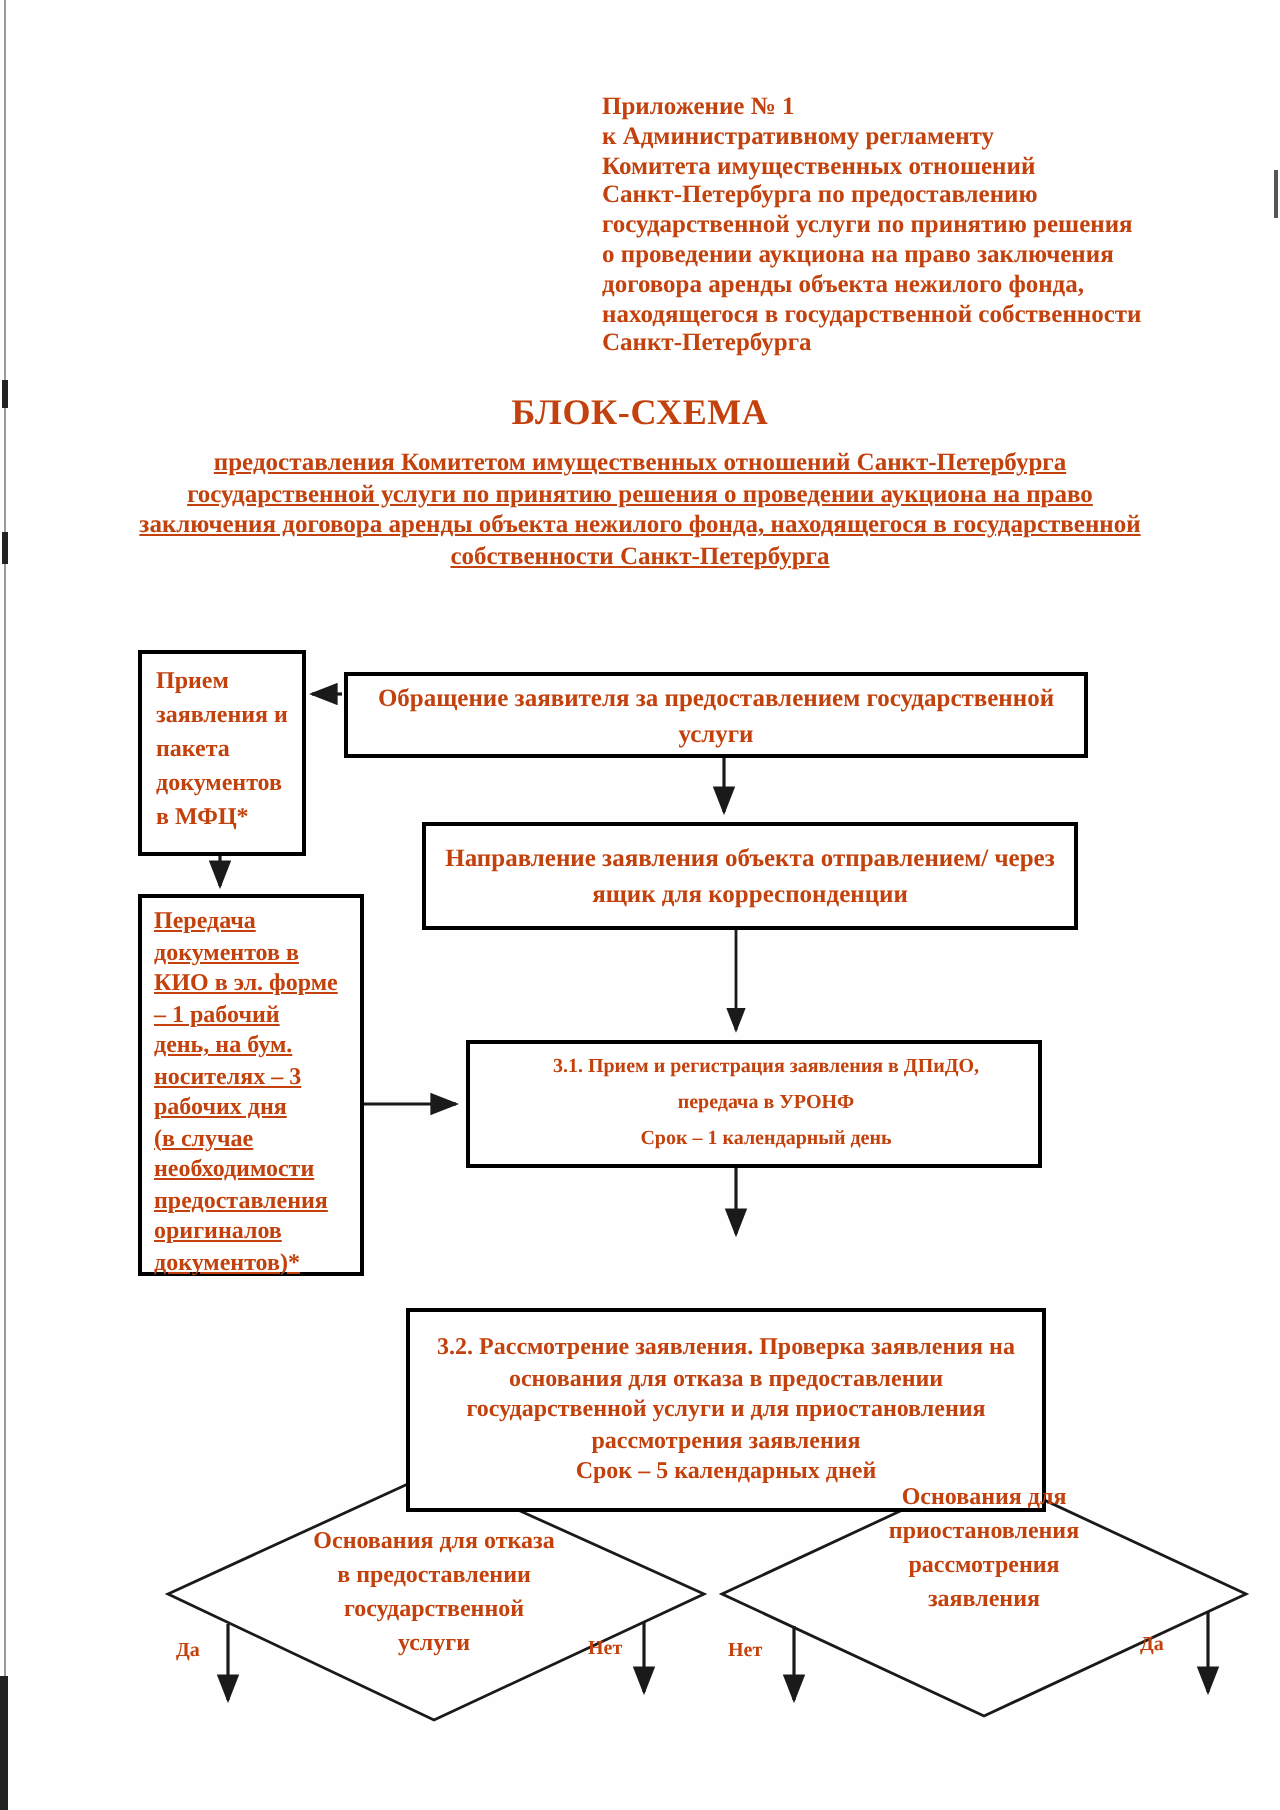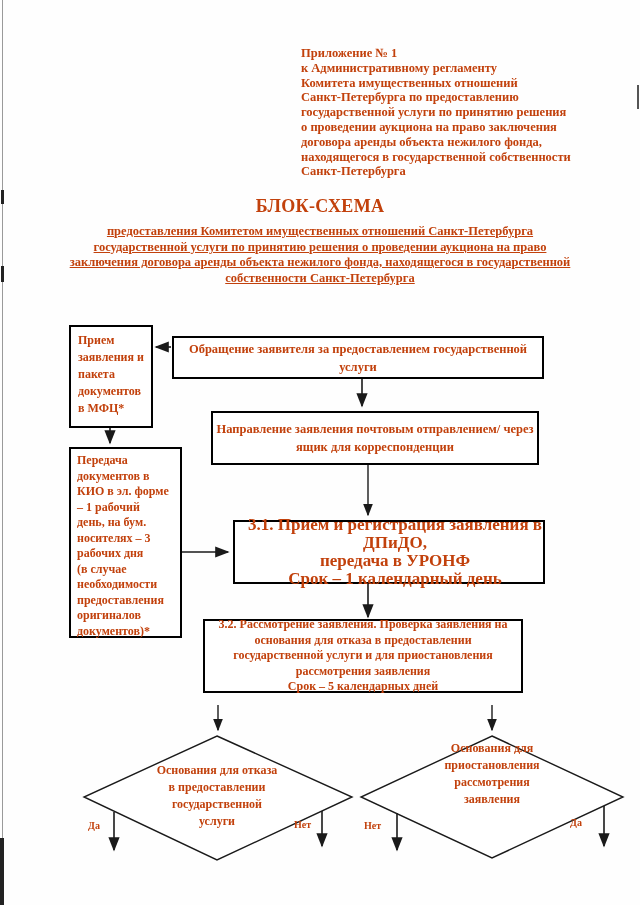--- a/index.html
+++ b/index.html
@@ -34,23 +34,23 @@
     display:flex;align-items:center;justify-content:center;
     text-align:center;white-space:pre-line;
   }
   .box.side{
     align-items:flex-start;justify-content:flex-start;
     text-align:left;font-size:12px;
   }
   .b-mfc{left:69px;top:325px;width:84px;height:103px;padding:5px 2px 0 7px;line-height:17px;}
   .b-main{left:172px;top:336px;width:372px;height:43px;}
   .b-mail{left:211px;top:411px;width:328px;height:54px;}
-  .b-kio{left:69px;top:447px;width:113px;height:191px;padding:4px 2px 0 6px;font-size:12px;line-height:15.5px;}
-  .b-31{left:233px;top:520px;width:312px;height:64px;line-height:18px;font-size:17px;padding-left:12px;}
-  .b-32{left:203px;top:619px;width:320px;height:74px;line-height:15.5px;font-size:12px;}
+  .b-kio{left:69px;top:447px;width:113px;height:191px;padding:4px 2px 0 6px;font-size:12px;line-height:15.5px;text-decoration:underline;}
+  .b-31{left:233px;top:520px;width:288px;height:64px;line-height:18px;font-size:10px;padding-left:12px;}
+  .b-32{left:203px;top:654px;width:320px;height:102px;line-height:15.5px;font-size:12px;}
   .dtext{
     position:absolute;width:200px;text-align:center;
     font-size:12px;line-height:17px;white-space:pre-line;
   }
   .d-left{left:117px;top:762px;}
   .d-right{left:392px;top:740px;}
   .branch{
     position:absolute;font-size:10px;
   }
   .lbl-yes-left{left:88px;top:820px;}
@@ -115,21 +115,21 @@
     <line x1="604" y1="806" x2="604" y2="846" stroke="#1a1a1a" stroke-width="1.6" marker-end="url(#ah)"></line>
   </svg>
 
   <div class="box side b-mfc">Прием
 заявления и
 пакета
 документов
 в МФЦ*</div>
   <div class="box b-main">Обращение заявителя за предоставлением государственной
 услуги</div>
-  <div class="box b-mail">Направление заявления почтовым отправлением/ через
+  <div class="box b-mail">Направление заявления объекта отправлением/ через
 ящик для корреспонденции</div>
   <div class="box side b-kio">Передача
 документов в
 КИО в эл. форме
 – 1 рабочий
 день, на бум.
 носителях – 3
 рабочих дня
 (в случае
 необходимости

